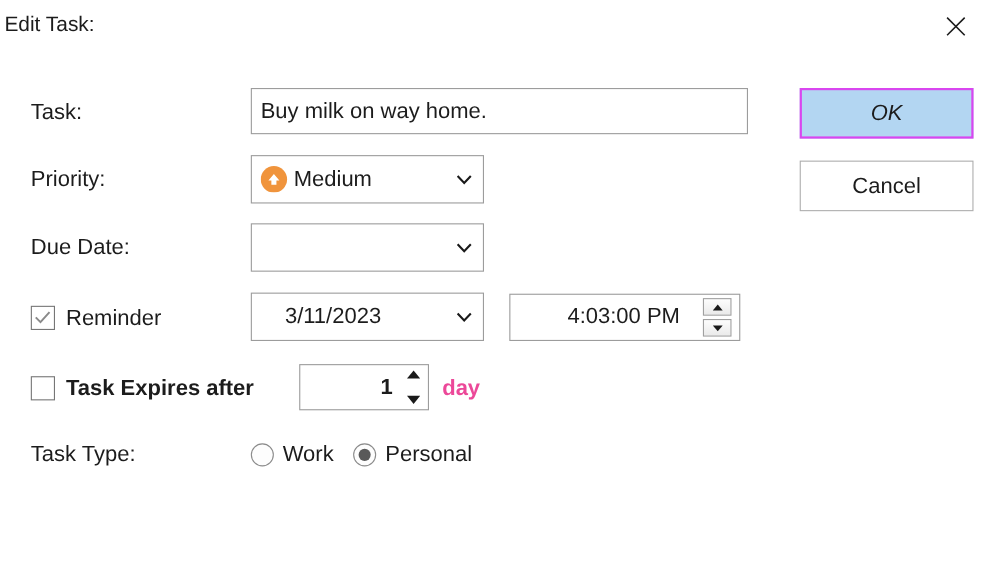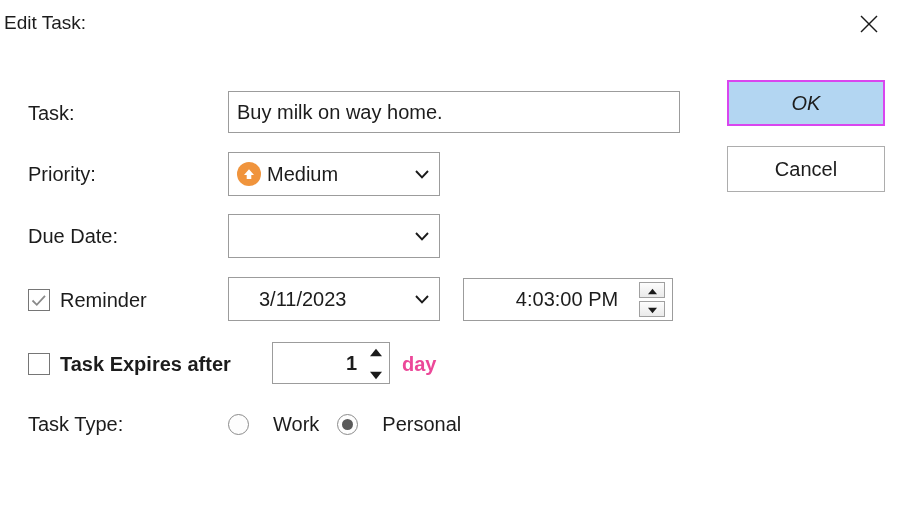--- a/index.html
+++ b/index.html
@@ -50,21 +50,20 @@
   .form {
     position: absolute;
     left: 0;
     top: 48px;
     width: 900px;
   }
   .row {
     position: absolute;
     left: 0;
     width: 832px;
-    margin-top: 11px;
   }
   .label {
     position: absolute;
     left: 28px;
     font-size: 20px;
     line-height: 26px;
     color: #1c1c1c;
     white-space: nowrap;
   }
 
@@ -151,21 +150,21 @@
     display: flex;
     align-items: center;
     font-size: 20px;
     line-height: 26px;
     color: #1c1c1c;
     white-space: nowrap;
   }
   .radio-item {
     display: flex;
     align-items: center;
-    gap: 24px;
+    gap: 8px;
   }
   .radio {
     width: 21px;
     height: 21px;
     box-sizing: border-box;
     border: 1px solid #8b8b8b;
     border-radius: 50%;
     background: #fdfdfd;
     display: flex;
     align-items: center;

